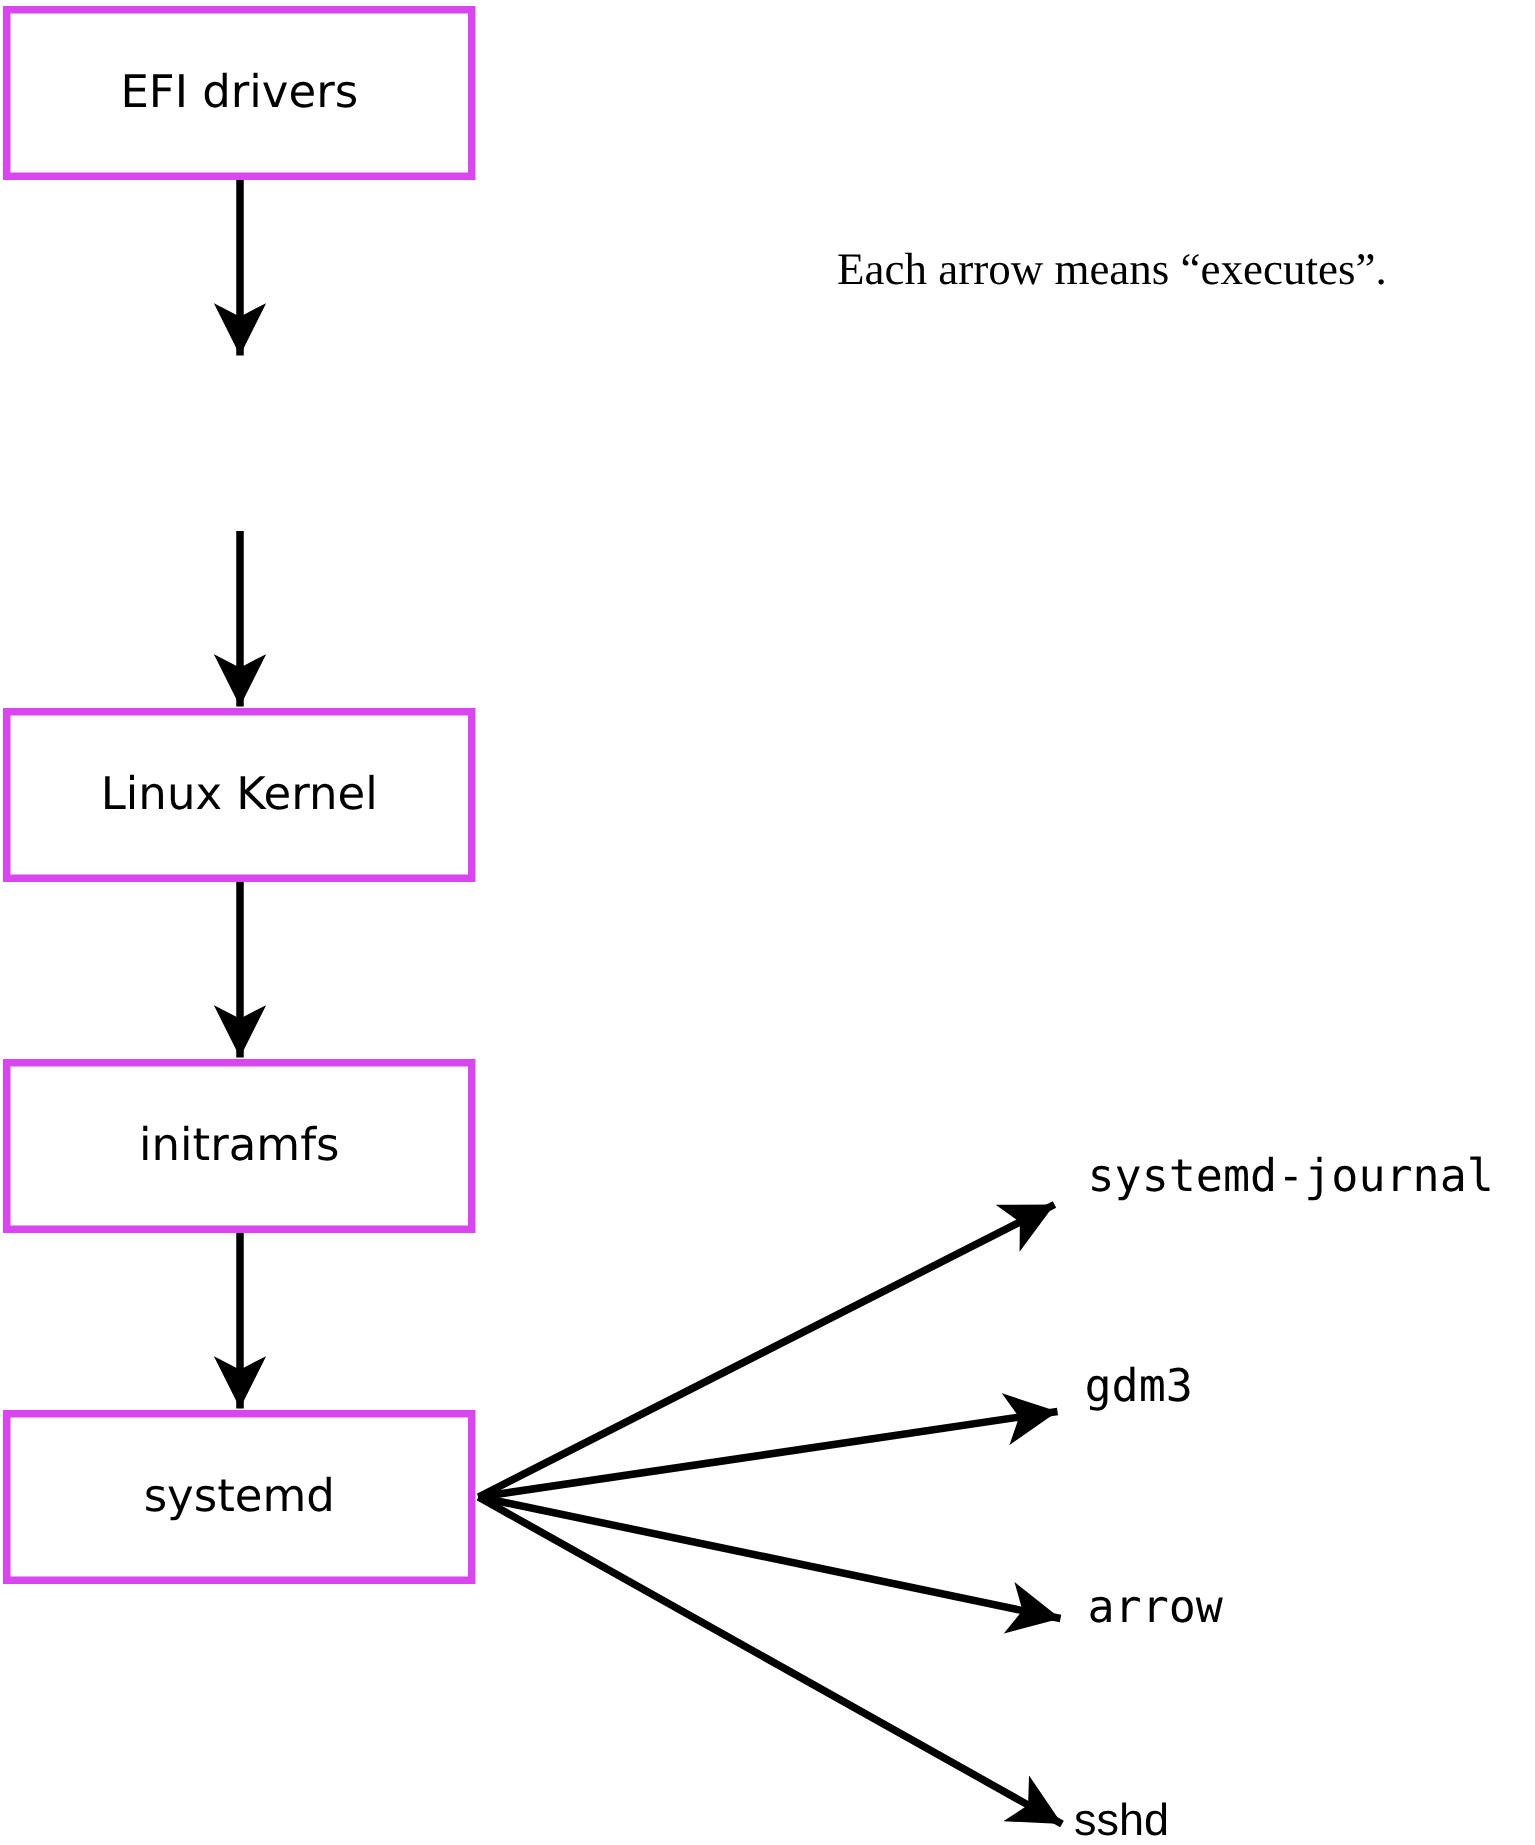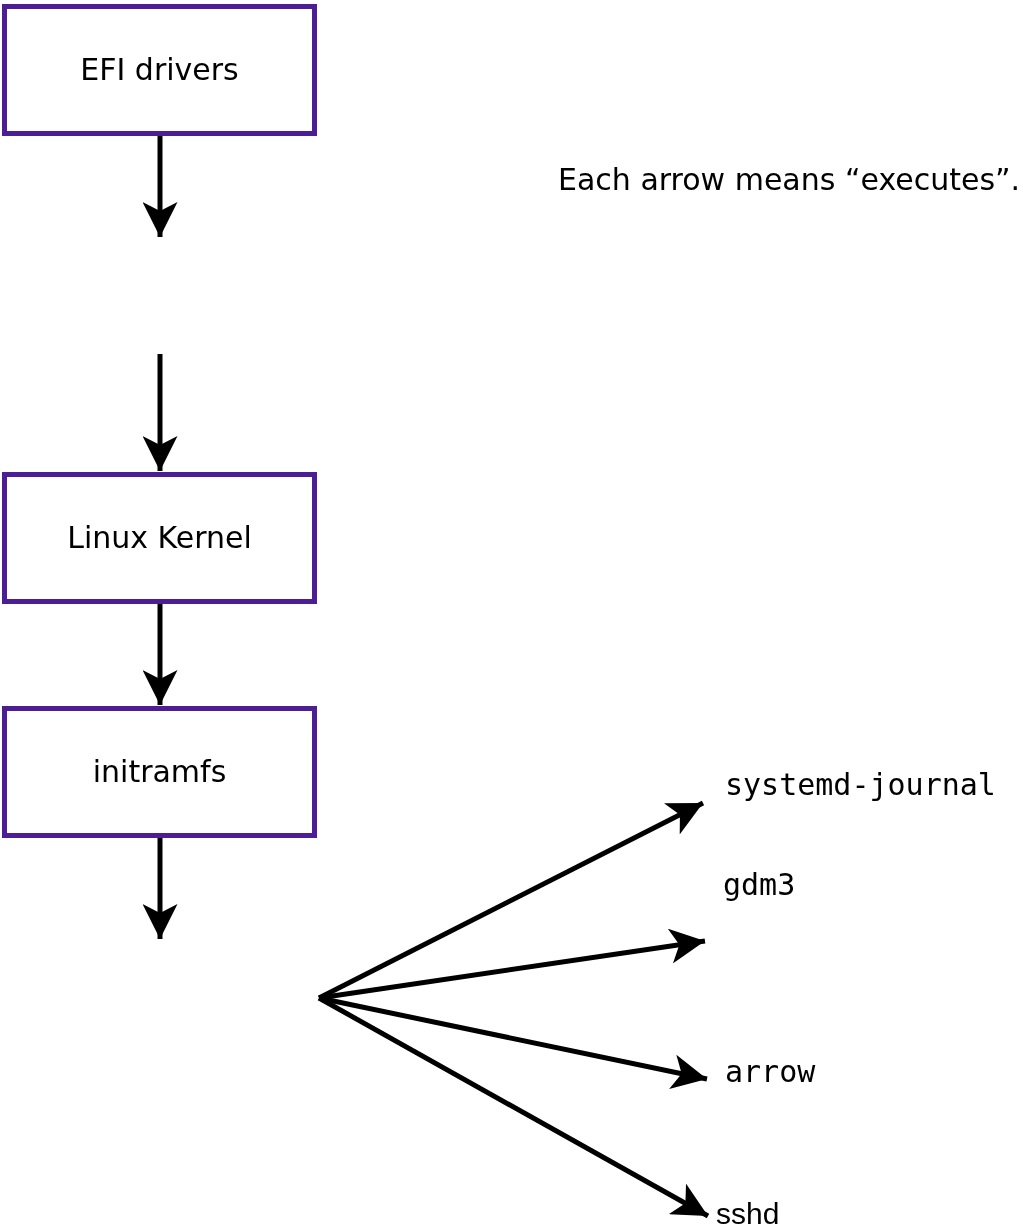--- a/index.html
+++ b/index.html
@@ -20,41 +20,42 @@
     position: absolute;
     left: 0;
     top: 0;
     width: 1023px;
     height: 1230px;
   }
   .node {
     position: absolute;
     left: 2px;
     width: 315px;
-    height: 132px;
+    height: 116px;
     box-sizing: border-box;
-    border: 5px solid #4c1d95;
+    border: 5px solid #d946ef;
     background: #ffffff;
     display: flex;
     align-items: center;
     justify-content: center;
     text-align: center;
   }
   .node span {
     font-size: 30px;
     line-height: 1;
     white-space: nowrap;
   }
   .caption {
     position: absolute;
     left: 558px;
     top: 162px;
     font-size: 30px;
     line-height: 36px;
     white-space: nowrap;
+    font-family: Liberation Serif, serif;
   }
   .spawn-label {
     position: absolute;
     font-size: 30px;
     line-height: 35px;
     white-space: nowrap;
   }
   .label-mono {
     font-family: "DejaVu Sans Mono", monospace;
     text-align: right;
@@ -86,21 +87,24 @@
 
   <div class="node" style="top:4px">
     <span>EFI drivers</span>
   </div>
   <div class="node" style="top:472px">
     <span>Linux Kernel</span>
   </div>
   <div class="node" style="top:706px">
     <span>initramfs</span>
   </div>
+  <div class="node" style="top:940px">
+    <span>systemd</span>
+  </div>
 
   <div class="caption">Each arrow means “executes”.</div>
 
   <div class="spawn-label label-mono" style="left:725px; top:767px">systemd-journal</div>
-  <div class="spawn-label label-mono" style="left:723px; top:867px">gdm3</div>
+  <div class="spawn-label label-mono" style="left:723px; top:907px">gdm3</div>
   <div class="spawn-label label-mono" style="left:725px; top:1054px">arrow</div>
   <div class="spawn-label label-sans" style="left:716px; top:1196px">sshd</div>
 
 </div>
 
 </body></html>

